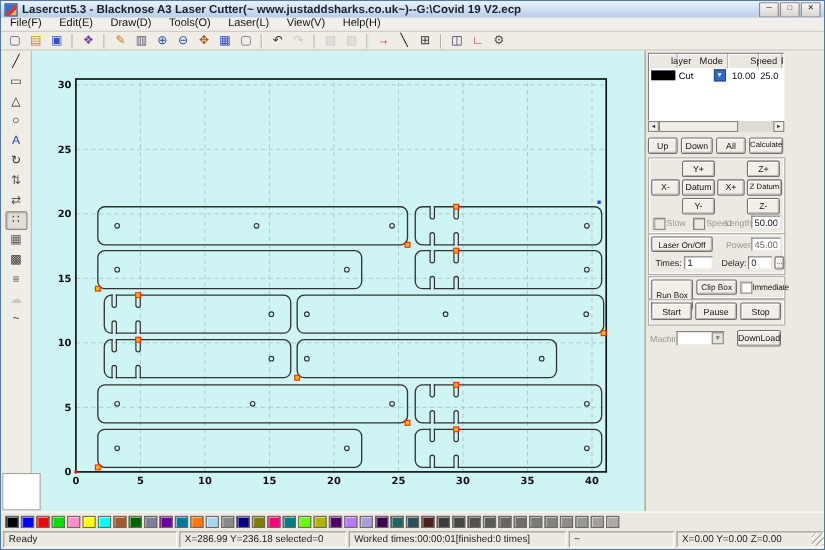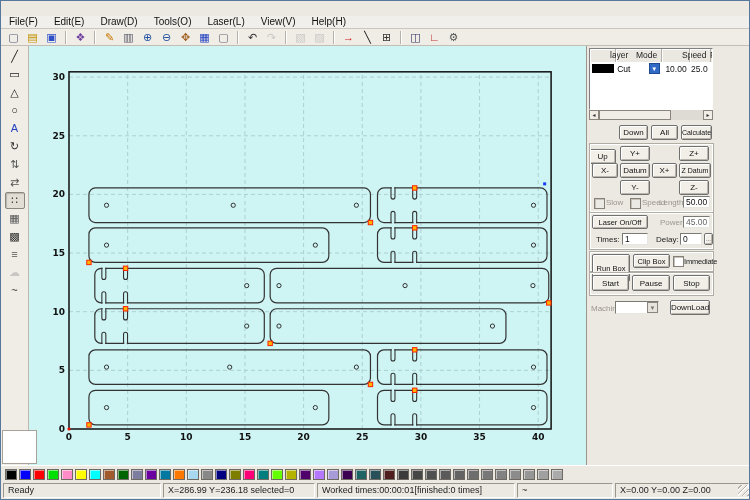--- a/index.html
+++ b/index.html
@@ -53,20 +53,29 @@
   .statusbar{position:absolute;left:0;top:481px;width:750px;height:17px;background:#ece9e2;display:flex;gap:2px;padding:1px 2px;box-sizing:border-box;}
   .ssec{border:1px solid;border-color:#9a968e #fff #fff #9a968e;font-size:9px;line-height:13px;color:#222;padding-left:4px;box-sizing:border-box;overflow:hidden;white-space:nowrap;}
   .grip{position:absolute;right:2px;bottom:3px;width:11px;height:11px;background:repeating-linear-gradient(135deg,transparent 0 2px,#b5b1a9 2px 3px,#fff 3px 4px);}
   svg text{font-family:"DejaVu Sans",sans-serif;}
 </style>
 </head>
 <body>
 
 <div class="win">
 
+  <div class="titlebar">
+    <span class="appicon"></span>
+    <span class="title">Lasercut5.3 - Blacknose A3 Laser Cutter(~ www.justaddsharks.co.uk~)--G:\Covid 19 V2.ecp</span>
+    <span class="winbtns">
+      <span class="wbtn">─</span>
+      <span class="wbtn">□</span>
+      <span class="wbtn">✕</span>
+    </span>
+  </div>
 
   <div class="menubar" id="menubar">
       <span class="mitem">File(F)</span>
       <span class="mitem">Edit(E)</span>
       <span class="mitem">Draw(D)</span>
       <span class="mitem">Tools(O)</span>
       <span class="mitem">Laser(L)</span>
       <span class="mitem">View(V)</span>
       <span class="mitem">Help(H)</span>
     </div>
@@ -295,21 +304,21 @@
         <span class="cellnum" style="width:20px;padding-right:3px;text-align:center;">25.0</span>
       </div>
     </div>
     <div class="hscroll">
       <span class="sarrow">◄</span>
       <span class="sthumb"></span>
       <span style="flex:1;"></span>
       <span class="sarrow">►</span>
     </div>
 
-    <button class="btn" style="left:2px;top:79px;width:27px;height:15px;margin-top:24px;">Up</button>
+    <button class="btn" style="left:2px;top:79px;width:27px;height:15px;">Up</button>
     <button class="btn" style="left:32px;top:79px;width:29px;height:15px;">Down</button>
     <button class="btn" style="left:64px;top:79px;width:27px;height:15px;">All</button>
     <button class="btn" style="left:94px;top:79px;width:31px;height:15px;font-size:7px;">Calculate</button>
 
     <div class="box" style="left:2px;top:97px;width:123px;height:68px;">
       <button class="btn" style="left:30px;top:2px;width:30px;height:15px;">Y+</button>
       <button class="btn" style="left:89px;top:2px;width:30px;height:15px;">Z+</button>
       <button class="btn" style="left:2px;top:19px;width:26px;height:15px;">X-</button>
       <button class="btn" style="left:30px;top:19px;width:30px;height:15px;">Datum</button>
       <button class="btn" style="left:62px;top:19px;width:25px;height:15px;">X+</button>

